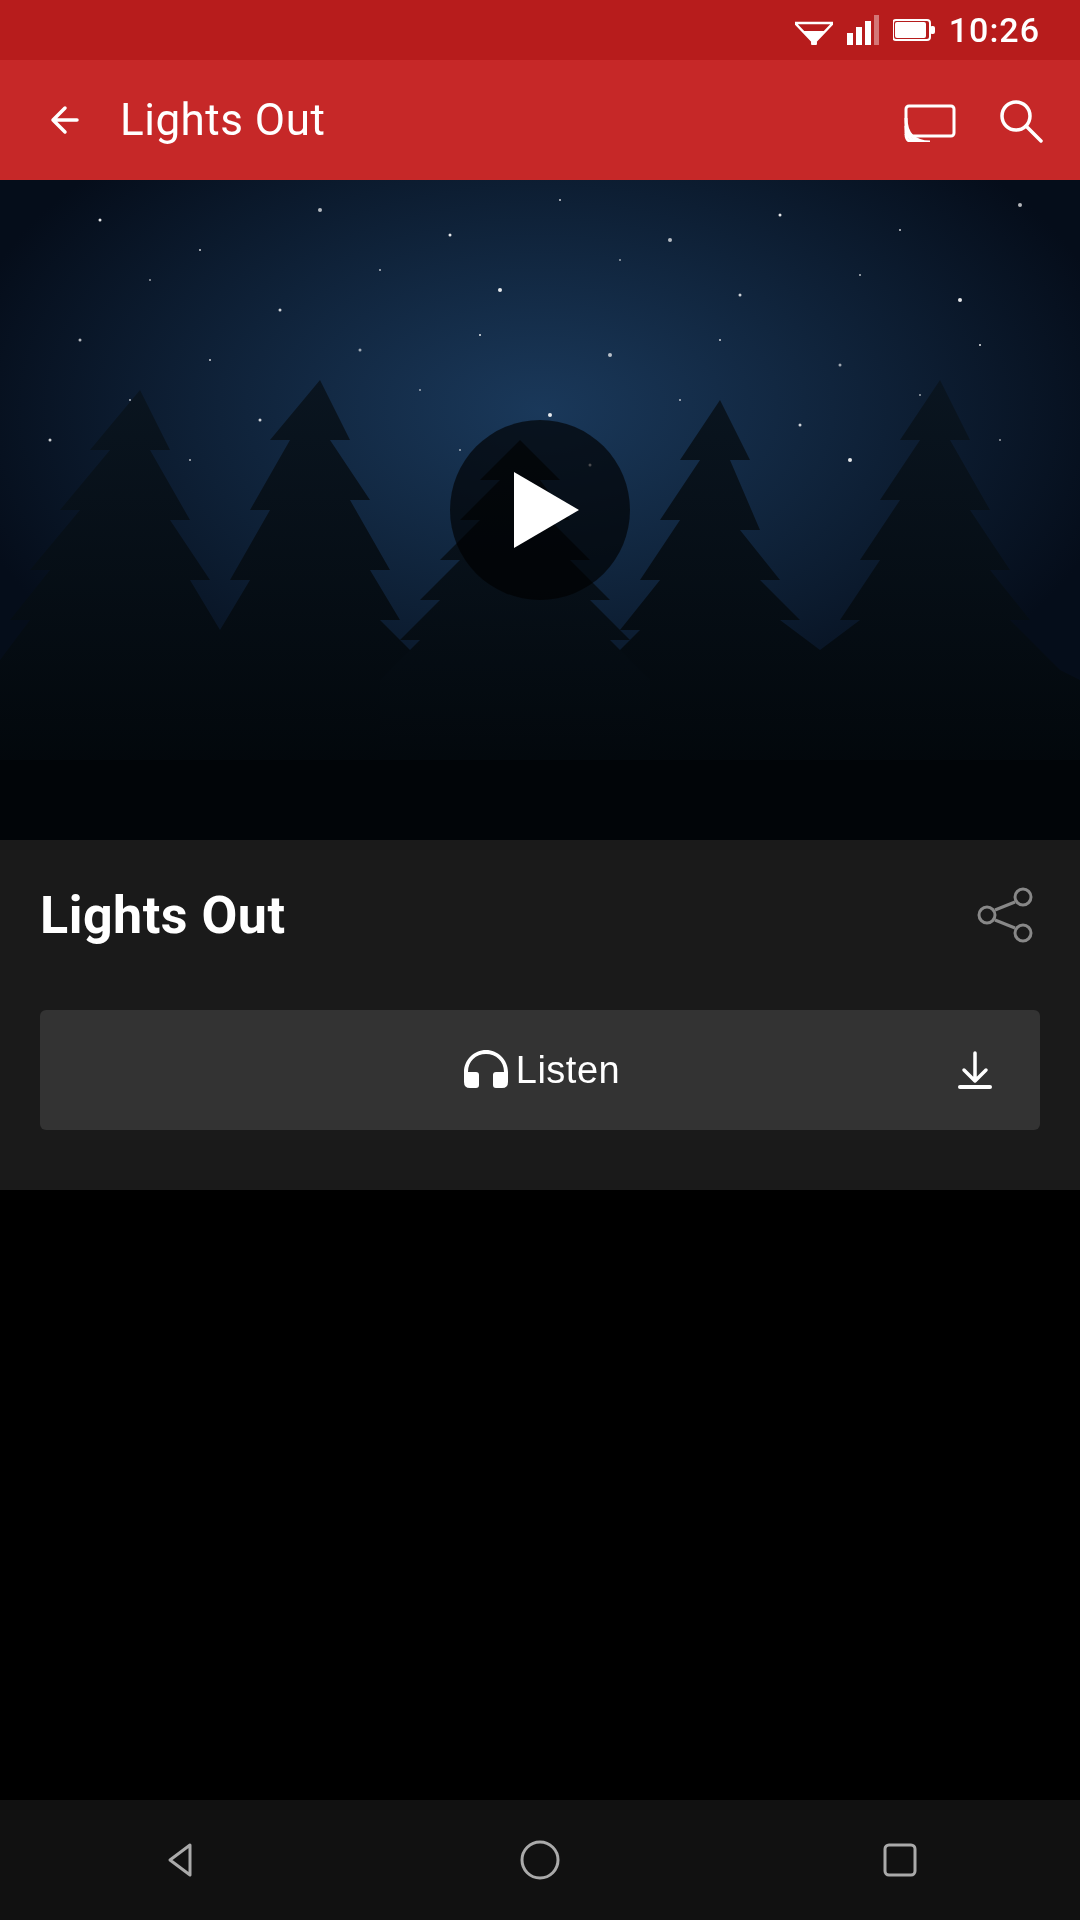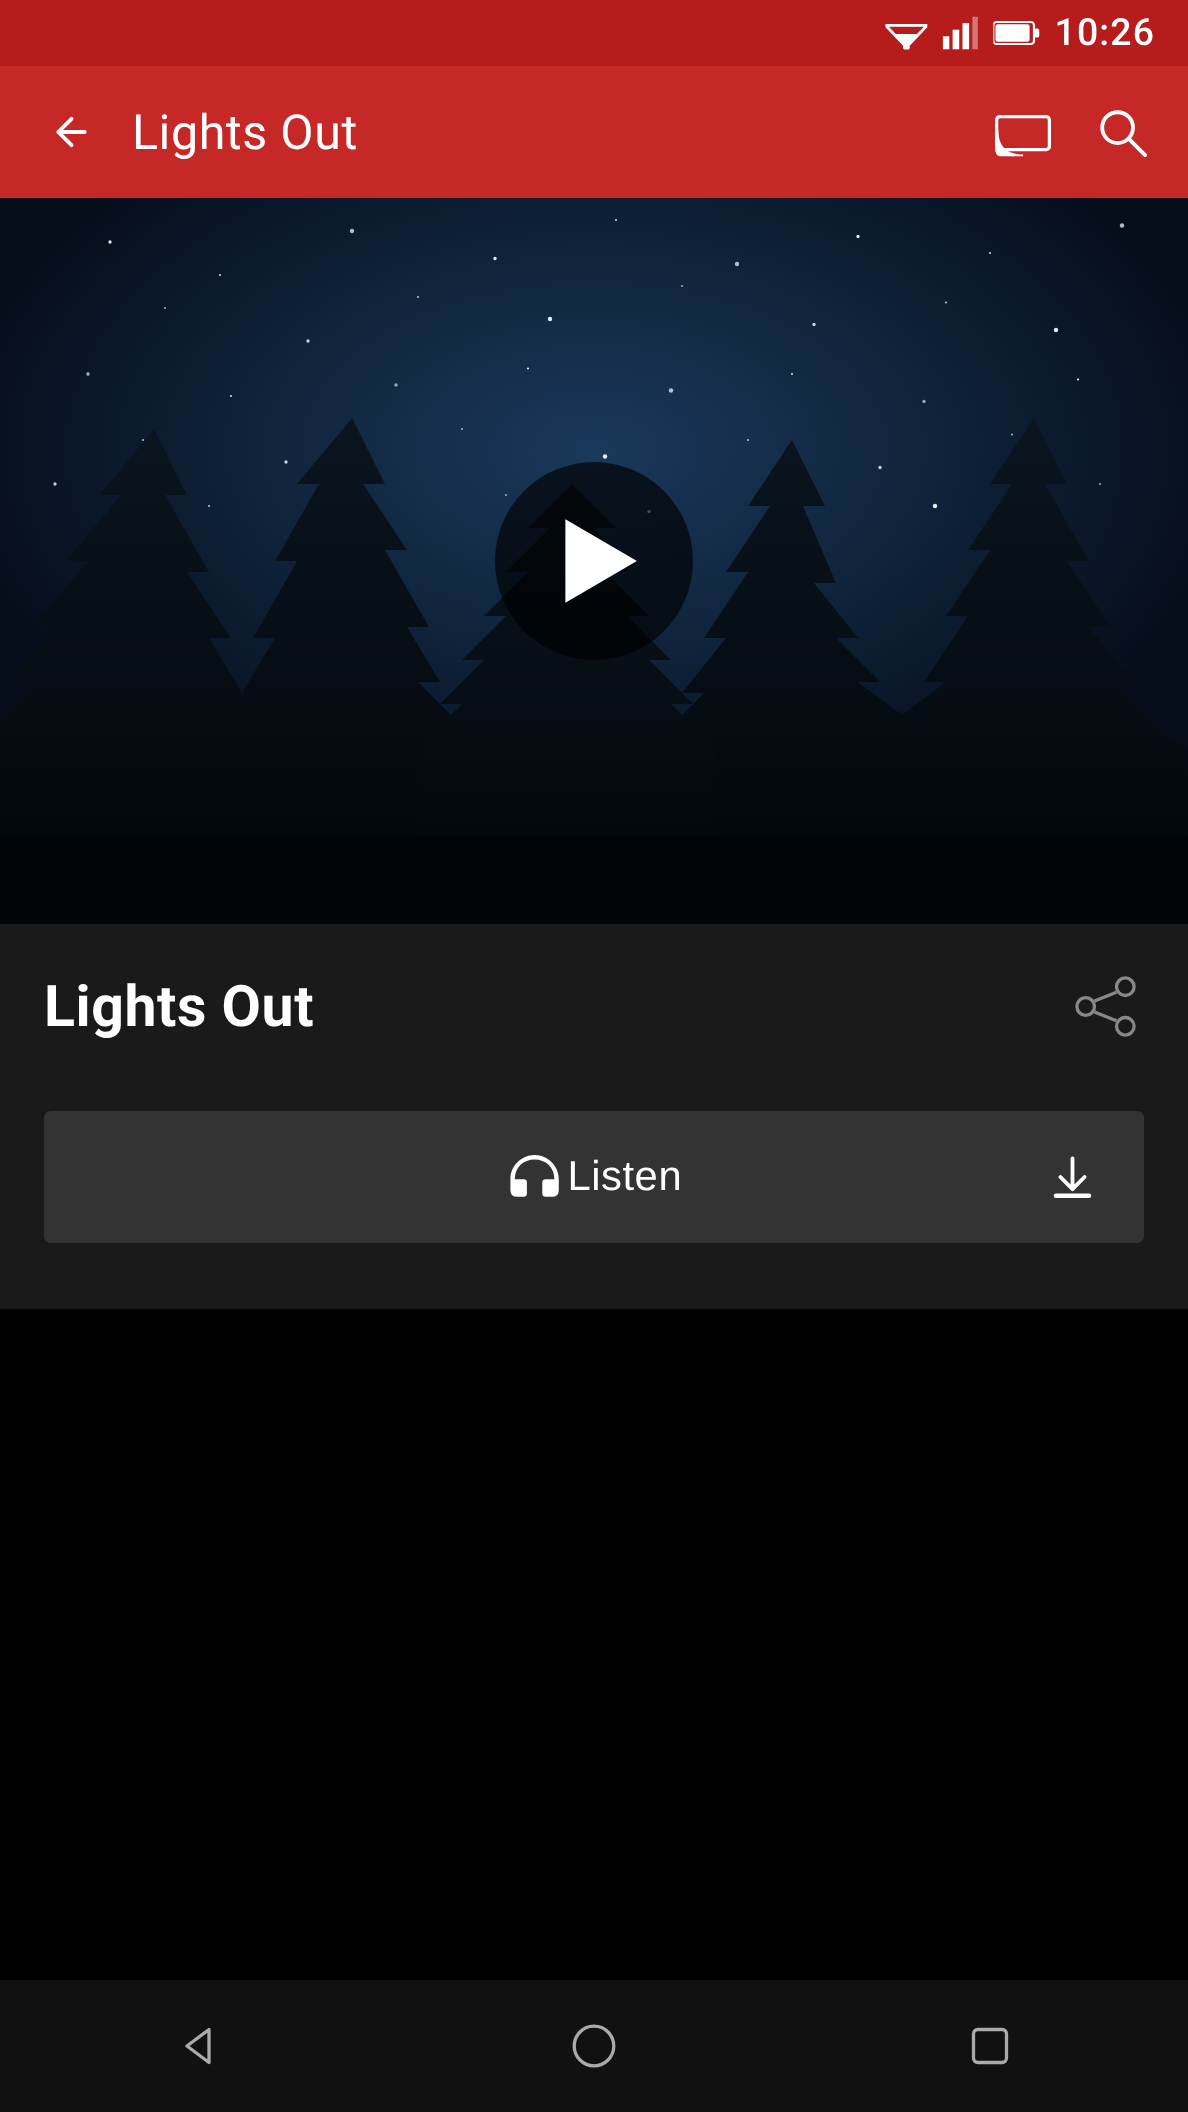--- a/index.html
+++ b/index.html
@@ -14,21 +14,21 @@
     }
 
     
     .status-bar {
       width: 100%;
       height: 60px;
       background: #b71c1c;
       display: flex;
       align-items: center;
       justify-content: flex-end;
-      padding: 0 30px;
+      padding: 0 40px;
       gap: 18px;
     }
     .status-icons {
       display: flex;
       align-items: center;
       gap: 14px;
     }
     .status-time {
       color: #fff;
       font-size: 34px;

